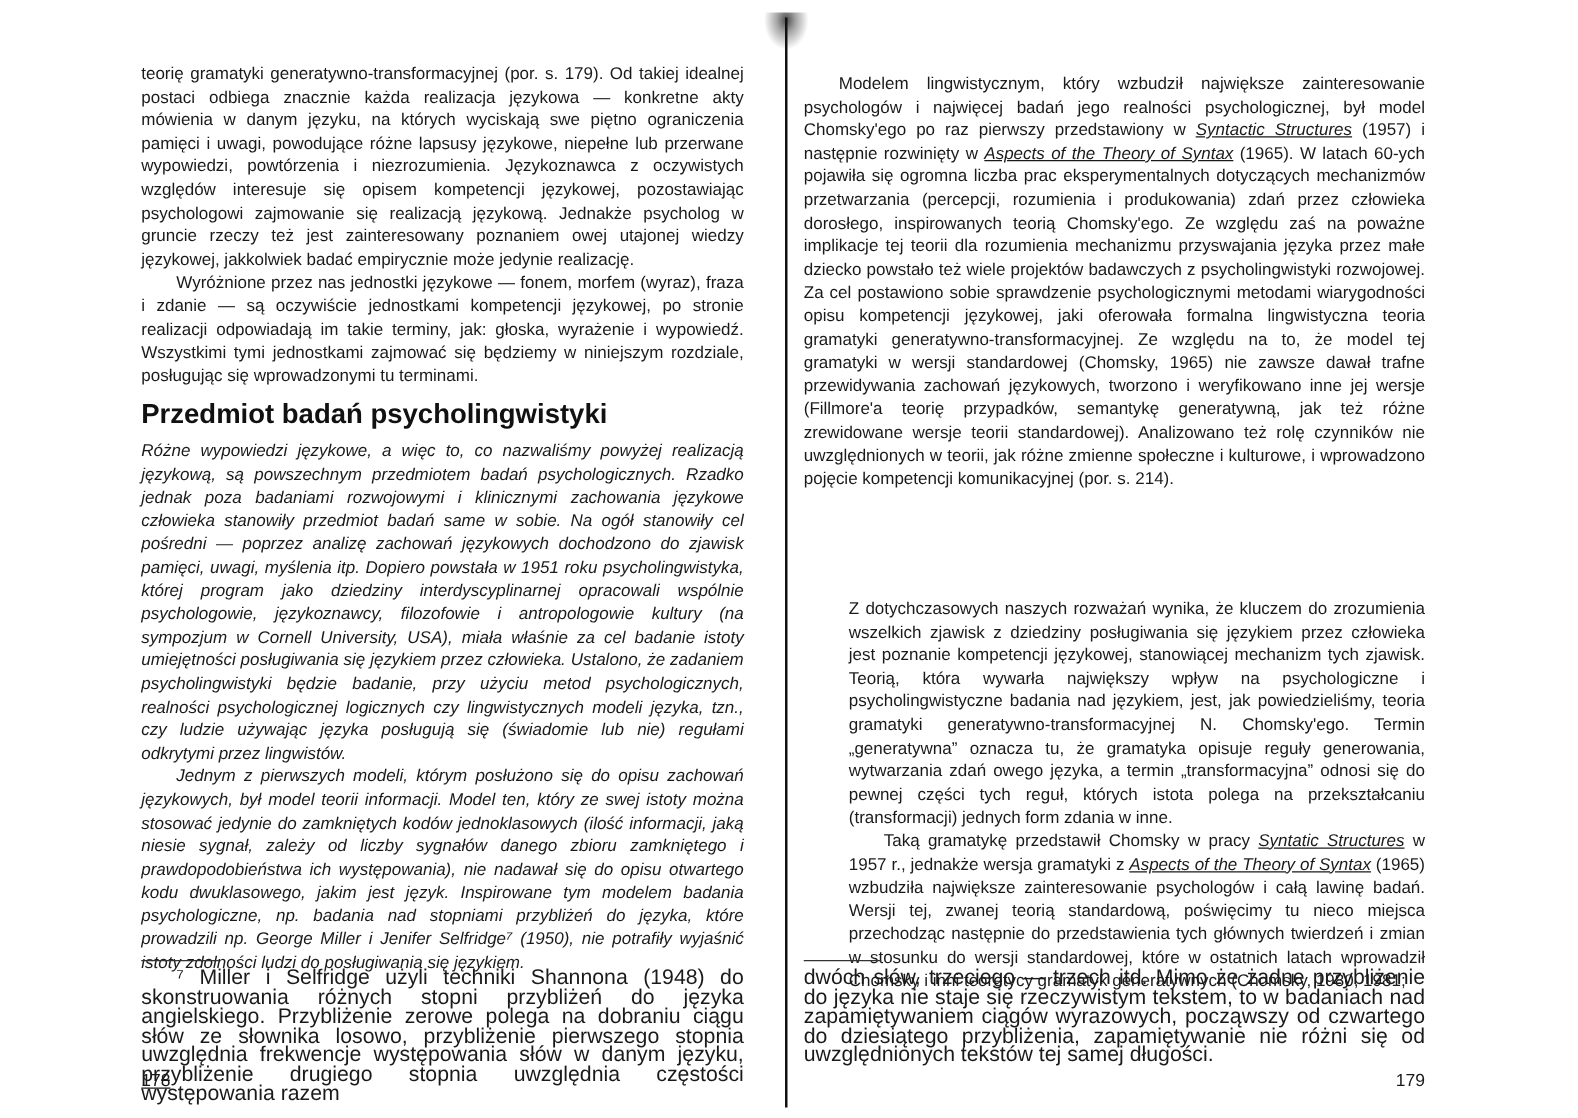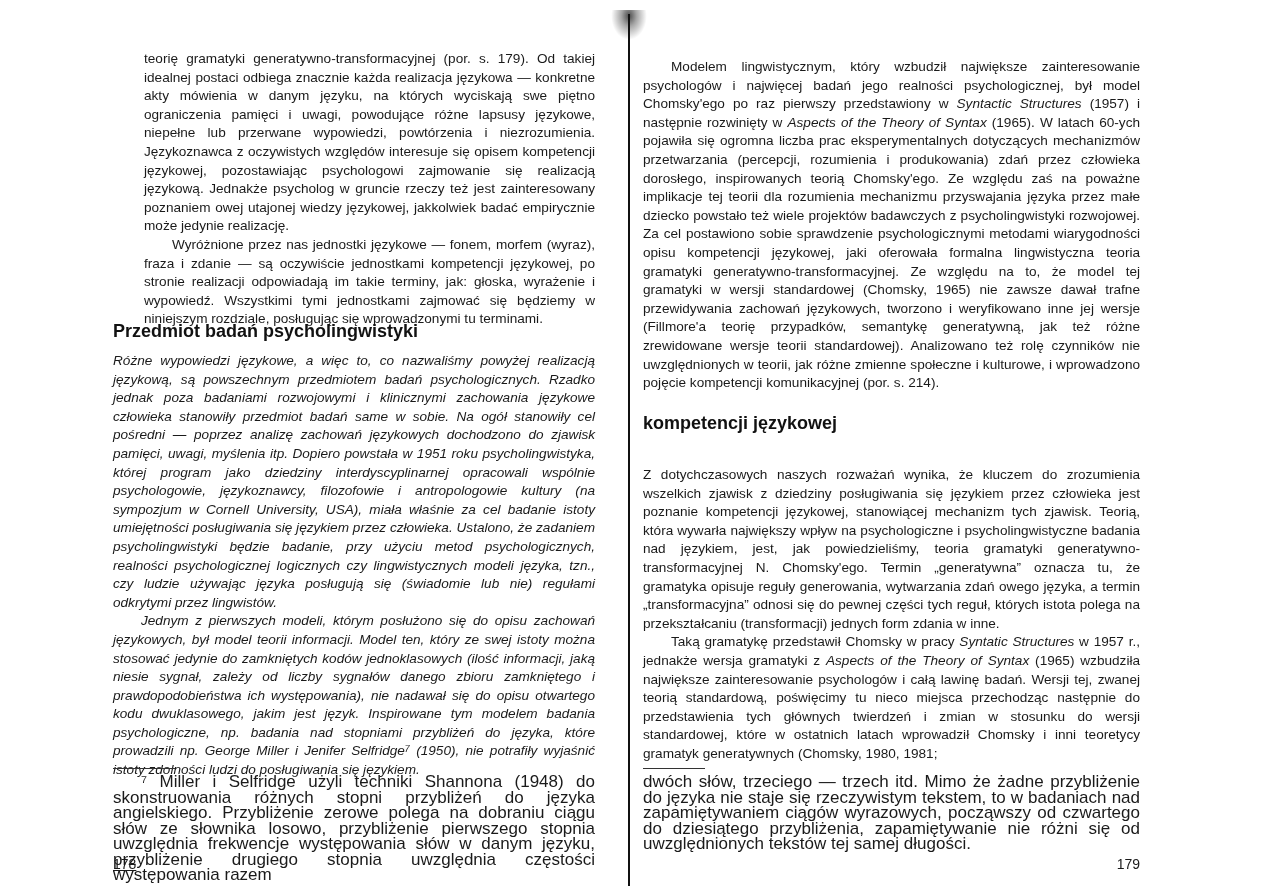--- a/index.html
+++ b/index.html
@@ -3,38 +3,38 @@
 <meta charset="utf-8">
 <style>
   html, body { margin:0; padding:0; background:#ffffff; }
   body { width:1262px; height:894px; position:relative; overflow:hidden; font-family:"Liberation Sans", sans-serif; color:#1a1a1a; }
   .page { position:absolute; top:0; }
   .page.left { left:113px; width:482px; }
   .page.right { left:643px; width:497px; }
   .col-text { position:absolute; left:0; right:0; }
   p.para { margin:0; font-size:13.6px; line-height:18.6px; text-align:justify; }
   p.indent { text-indent:28px; }
-  h2.section { margin:0; font-weight:bold; font-size:18px; line-height:22px; color:#111; }
+  h2.section { margin:0; font-weight:bold; font-size:22px; line-height:22px; color:#111; }
   .fn-rule { width:62px; border-top:1.5px solid #333; }
   p.fn { margin:0; font-size:17px; line-height:15.5px; text-align:justify; }
   p.fn-indent { text-indent:28px; }
   .pageno { position:absolute; font-size:14px; }
   .spine { position:absolute; left:628px; top:14px; width:2px; height:872px; background:#111; }
   .spine-top { position:absolute; left:611px; top:10px; width:36px; height:30px;
     background: radial-gradient(ellipse at 50% 20%, rgba(0,0,0,0.7) 0%, rgba(0,0,0,0.35) 30%, rgba(0,0,0,0) 70%); }
-  i { font-style:italic; }
+  i { font-style:italic;text-decoration:underline; }
 </style>
 </head>
 <body>
 
 <div class="spine-top"></div>
 <div class="spine"></div>
 
 <div class="page left">
-  <div class="col-text" style="top:50px;margin-left:31px;">
+  <div class="col-text" style="top:50px;">
     <p class="para">teorię gramatyki generatywno-transformacyjnej (por. s. 179). Od takiej idealnej postaci odbiega znacznie każda realizacja językowa — konkretne akty mówienia w danym języku, na których wyciskają swe piętno ograniczenia pamięci i uwagi, powodujące różne lapsusy językowe, niepełne lub przerwane wypowiedzi, powtórzenia i niezrozumienia. Językoznawca z oczywistych względów interesuje się opisem kompetencji językowej, pozostawiając psychologowi zajmowanie się realizacją językową. Jednakże psycholog w gruncie rzeczy też jest zainteresowany poznaniem owej utajonej wiedzy językowej, jakkolwiek badać empirycznie może jedynie realizację.</p>
     <p class="para indent">Wyróżnione przez nas jednostki językowe — fonem, morfem (wyraz), fraza i zdanie — są oczywiście jednostkami kompetencji językowej, po stronie realizacji odpowiadają im takie terminy, jak: głoska, wyrażenie i wypowiedź. Wszystkimi tymi jednostkami zajmować się będziemy w niniejszym rozdziale, posługując się wprowadzonymi tu terminami.</p>
   </div>
   <div class="col-text" style="top:320px;">
     <h2 class="section">Przedmiot badań psycholingwistyki</h2>
   </div>
   <div class="col-text" style="top:352px;font-style:italic;">
     <p class="para">Różne wypowiedzi językowe, a więc to, co nazwaliśmy powyżej realizacją językową, są powszechnym przedmiotem badań psychologicznych. Rzadko jednak poza badaniami rozwojowymi i klinicznymi zachowania językowe człowieka stanowiły przedmiot badań same w sobie. Na ogół stanowiły cel pośredni — poprzez analizę zachowań językowych dochodzono do zjawisk pamięci, uwagi, myślenia itp. Dopiero powstała w 1951 roku psycholingwistyka, której program jako dziedziny interdyscyplinarnej opracowali wspólnie psychologowie, językoznawcy, filozofowie i antropologowie kultury (na sympozjum w Cornell University, USA), miała właśnie za cel badanie istoty umiejętności posługiwania się językiem przez człowieka. Ustalono, że zadaniem psycholingwistyki będzie badanie, przy użyciu metod psychologicznych, realności psychologicznej logicznych czy lingwistycznych modeli języka, tzn., czy ludzie używając języka posługują się (świadomie lub nie) regułami odkrytymi przez lingwistów.</p>
     <p class="para indent">Jednym z pierwszych modeli, którym posłużono się do opisu zachowań językowych, był model teorii informacji. Model ten, który ze swej istoty można stosować jedynie do zamkniętych kodów jednoklasowych (ilość informacji, jaką niesie sygnał, zależy od liczby sygnałów danego zbioru zamkniętego i prawdopodobieństwa ich występowania), nie nadawał się do opisu otwartego kodu dwuklasowego, jakim jest język. Inspirowane tym modelem badania psychologiczne, np. badania nad stopniami przybliżeń do języka, które prowadzili np. George Miller i Jenifer Selfridge⁷ (1950), nie potrafiły wyjaśnić istoty zdolności ludzi do posługiwania się językiem.</p>
   </div>
@@ -43,23 +43,22 @@
     <p class="fn fn-indent" style="margin-top:5px;">⁷ Miller i Selfridge użyli techniki Shannona (1948) do skonstruowania różnych stopni przybliżeń do języka angielskiego. Przybliżenie zerowe polega na dobraniu ciągu słów ze słownika losowo, przybliżenie pierwszego stopnia uwzględnia frekwencje występowania słów w danym języku, przybliżenie drugiego stopnia uwzględnia częstości występowania razem</p>
   </div>
   <div class="pageno" style="left:0; top:856px;text-decoration:underline;">178</div>
 </div>
 
 <div class="page right">
   <div class="col-text" style="top:58px;">
     <p class="para indent"><span>Modelem lingwistycznym, który wzbudził największe zainteresowanie psychologów i najwięcej badań jego realności psychologicznej, był model Chomsky'ego po raz pierwszy przedstawiony w </span><i>Syntactic Structures</i><span> (1957) i następnie rozwinięty w </span><i>Aspects of the Theory of Syntax</i><span> (1965). W latach 60-ych pojawiła się ogromna liczba prac eksperymentalnych dotyczących mechanizmów przetwarzania (percepcji, rozumienia i produkowania) zdań przez człowieka dorosłego, inspirowanych teorią Chomsky'ego. Ze względu zaś na poważne implikacje tej teorii dla rozumienia mechanizmu przyswajania języka przez małe dziecko powstało też wiele projektów badawczych z psycholingwistyki rozwojowej. Za cel postawiono sobie sprawdzenie psychologicznymi metodami wiarygodności opisu kompetencji językowej, jaki oferowała formalna lingwistyczna teoria gramatyki generatywno-transformacyjnej. Ze względu na to, że model tej gramatyki w wersji standardowej (Chomsky, 1965) nie zawsze dawał trafne przewidywania zachowań językowych, tworzono i weryfikowano inne jej wersje (Fillmore'a teorię przypadków, semantykę generatywną, jak też różne zrewidowane wersje teorii standardowej). Analizowano też rolę czynników nie uwzględnionych w teorii, jak różne zmienne społeczne i kulturowe, i wprowadzono pojęcie kompetencji komunikacyjnej (por. s. 214).</span></p>
   </div>
   <div class="col-text" style="top:412px;">
-    <h2 class="section">kompetencji językowej</h2>
   </div>
-  <div class="col-text" style="top:466px;">
+  <div class="col-text" style="top:478px;margin-left:36px;">
     <p class="para">Z dotychczasowych naszych rozważań wynika, że kluczem do zrozumienia wszelkich zjawisk z dziedziny posługiwania się językiem przez człowieka jest poznanie kompetencji językowej, stanowiącej mechanizm tych zjawisk. Teorią, która wywarła największy wpływ na psychologiczne i psycholingwistyczne badania nad językiem, jest, jak powiedzieliśmy, teoria gramatyki generatywno-transformacyjnej N. Chomsky'ego. Termin „generatywna” oznacza tu, że gramatyka opisuje reguły generowania, wytwarzania zdań owego języka, a termin „transformacyjna” odnosi się do pewnej części tych reguł, których istota polega na przekształcaniu (transformacji) jednych form zdania w inne.</p>
     <p class="para indent"><span>Taką gramatykę przedstawił Chomsky w pracy </span><i>Syntatic Structures</i><span> w 1957 r., jednakże wersja gramatyki z </span><i>Aspects of the Theory of Syntax</i><span> (1965) wzbudziła największe zainteresowanie psychologów i całą lawinę badań. Wersji tej, zwanej teorią standardową, poświęcimy tu nieco miejsca przechodząc następnie do przedstawienia tych głównych twierdzeń i zmian w stosunku do wersji standardowej, które w ostatnich latach wprowadził Chomsky i inni teoretycy gramatyk generatywnych (Chomsky, 1980, 1981;</span></p>
   </div>
   <div class="col-text" style="top:768px;">
     <div class="fn-rule"></div>
     <p class="fn" style="margin-top:5px;">dwóch słów, trzeciego — trzech itd. Mimo że żadne przybliżenie do języka nie staje się rzeczywistym tekstem, to w badaniach nad zapamiętywaniem ciągów wyrazowych, począwszy od czwartego do dziesiątego przybliżenia, zapamiętywanie nie różni się od uwzględnionych tekstów tej samej długości.</p>
   </div>
   <div class="pageno" style="right:0; top:856px;">179</div>
 </div>
 

